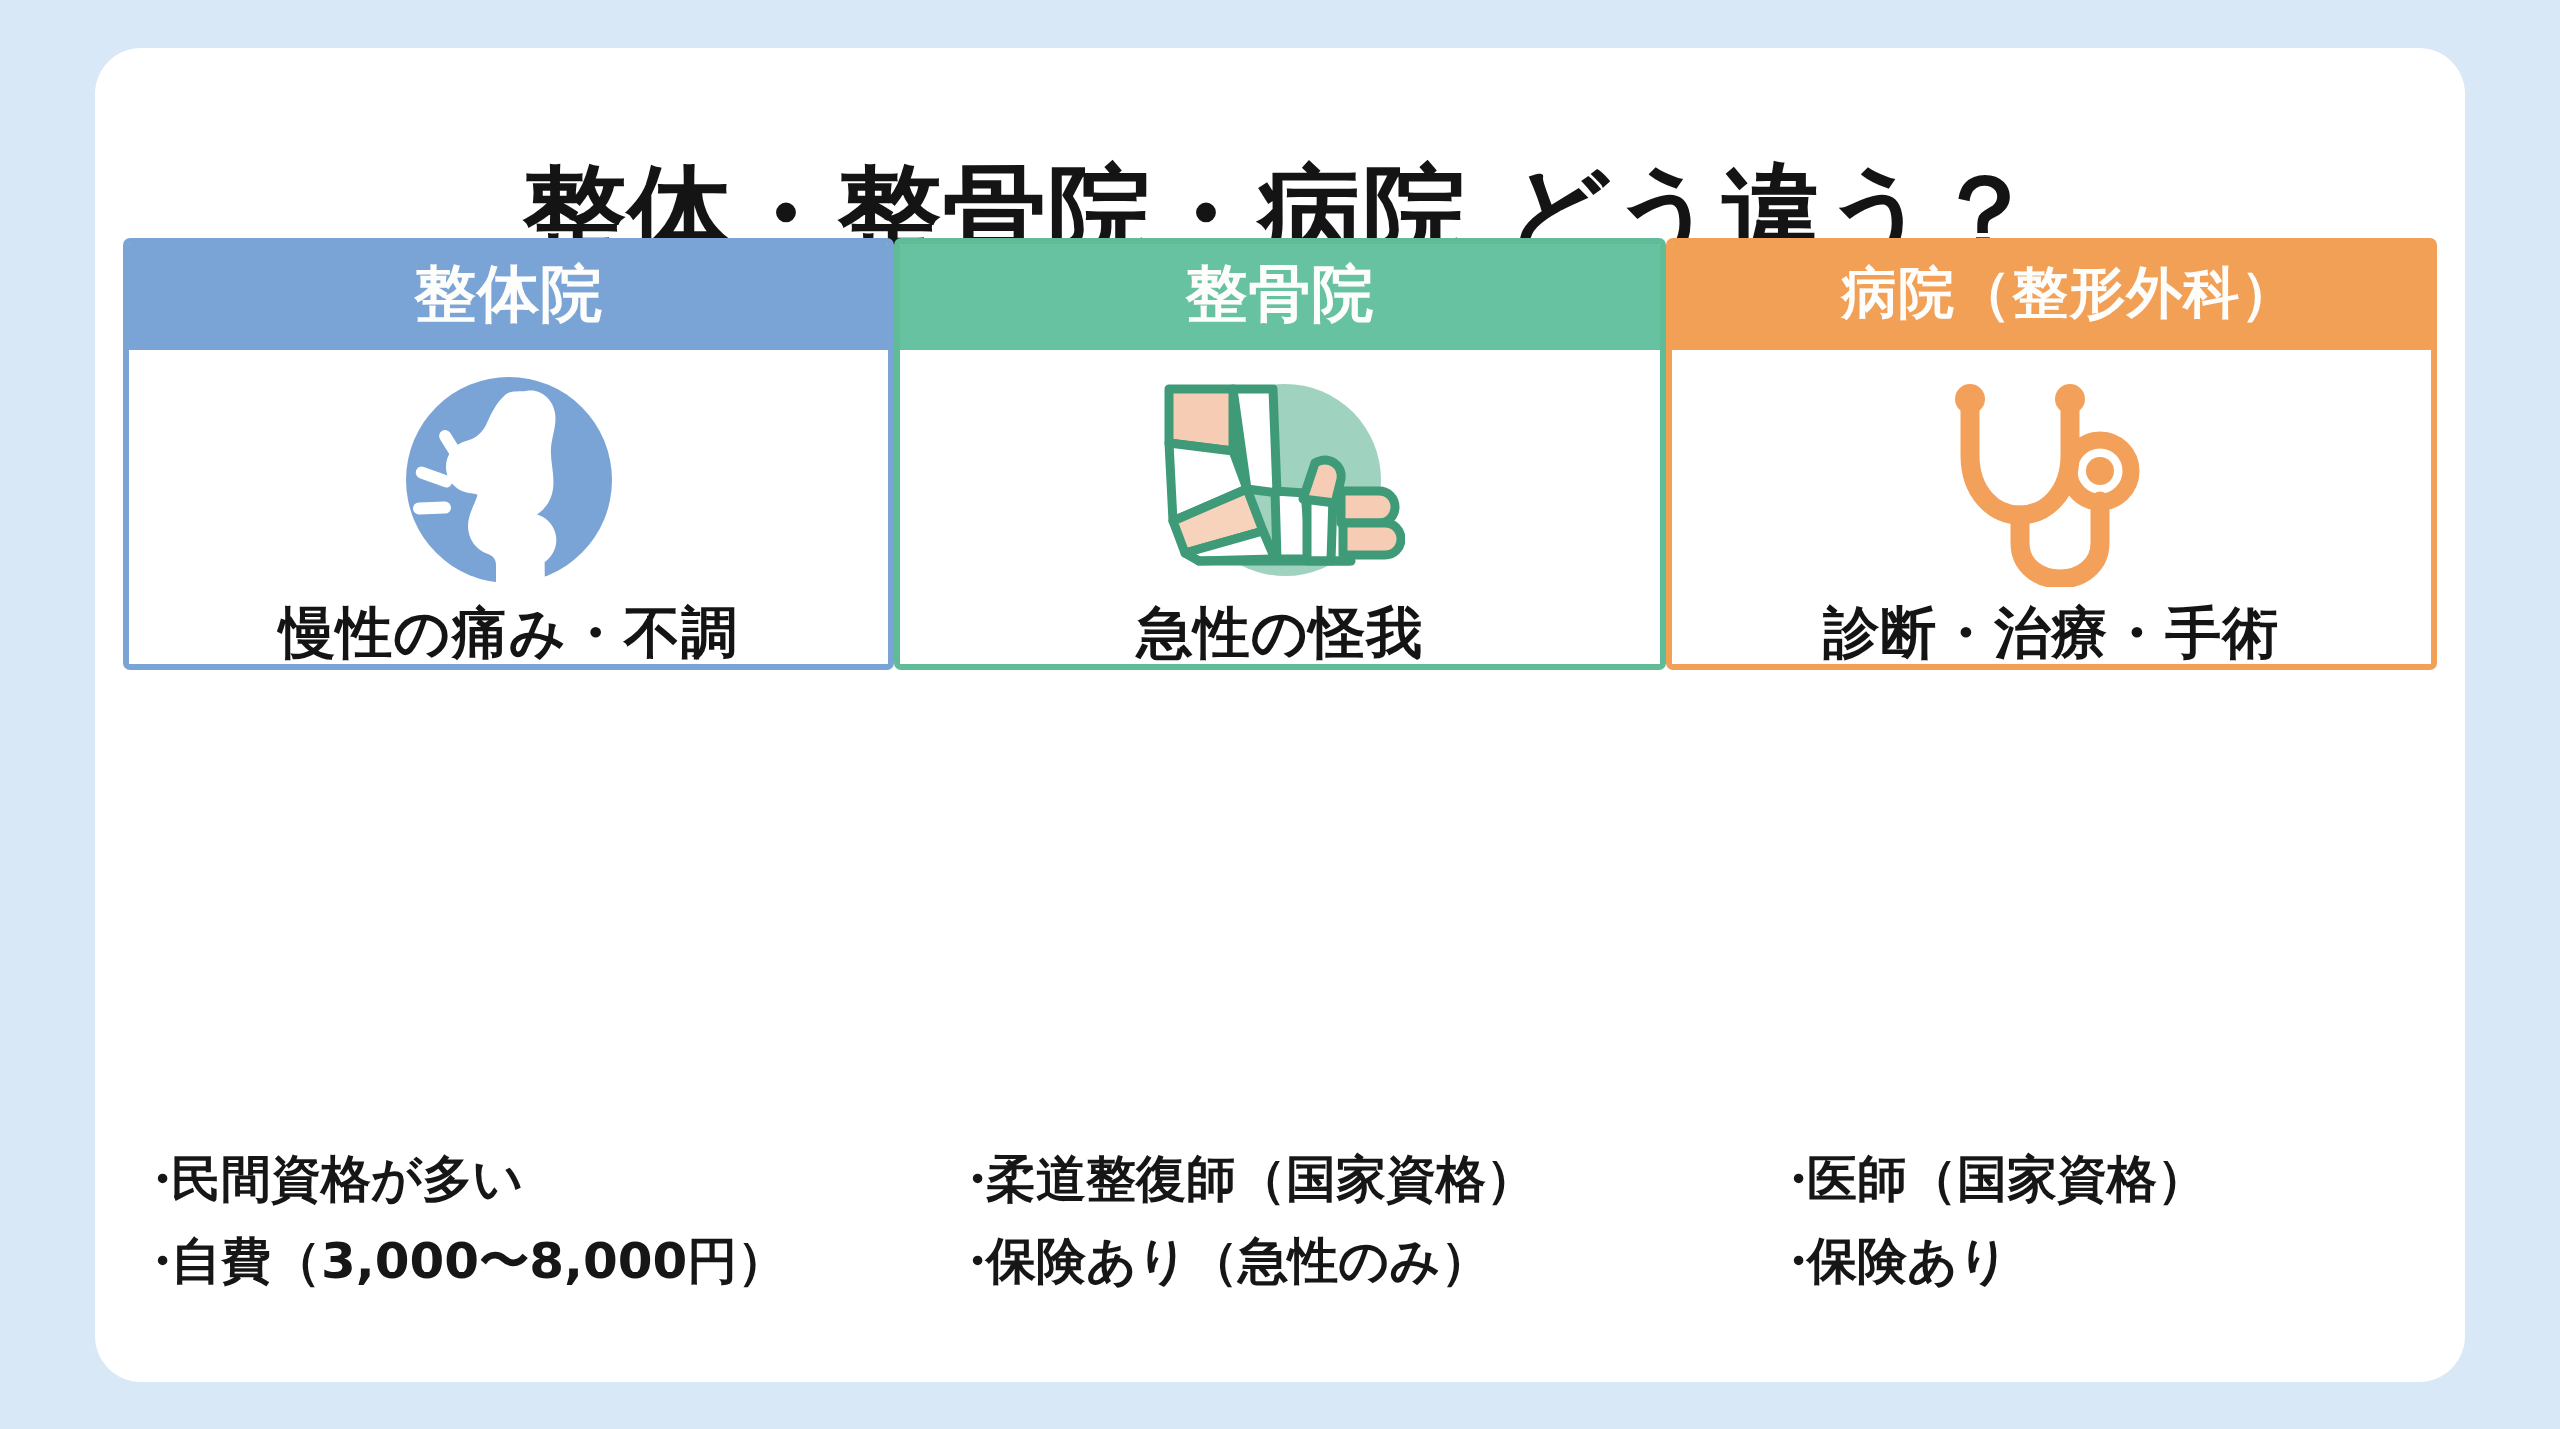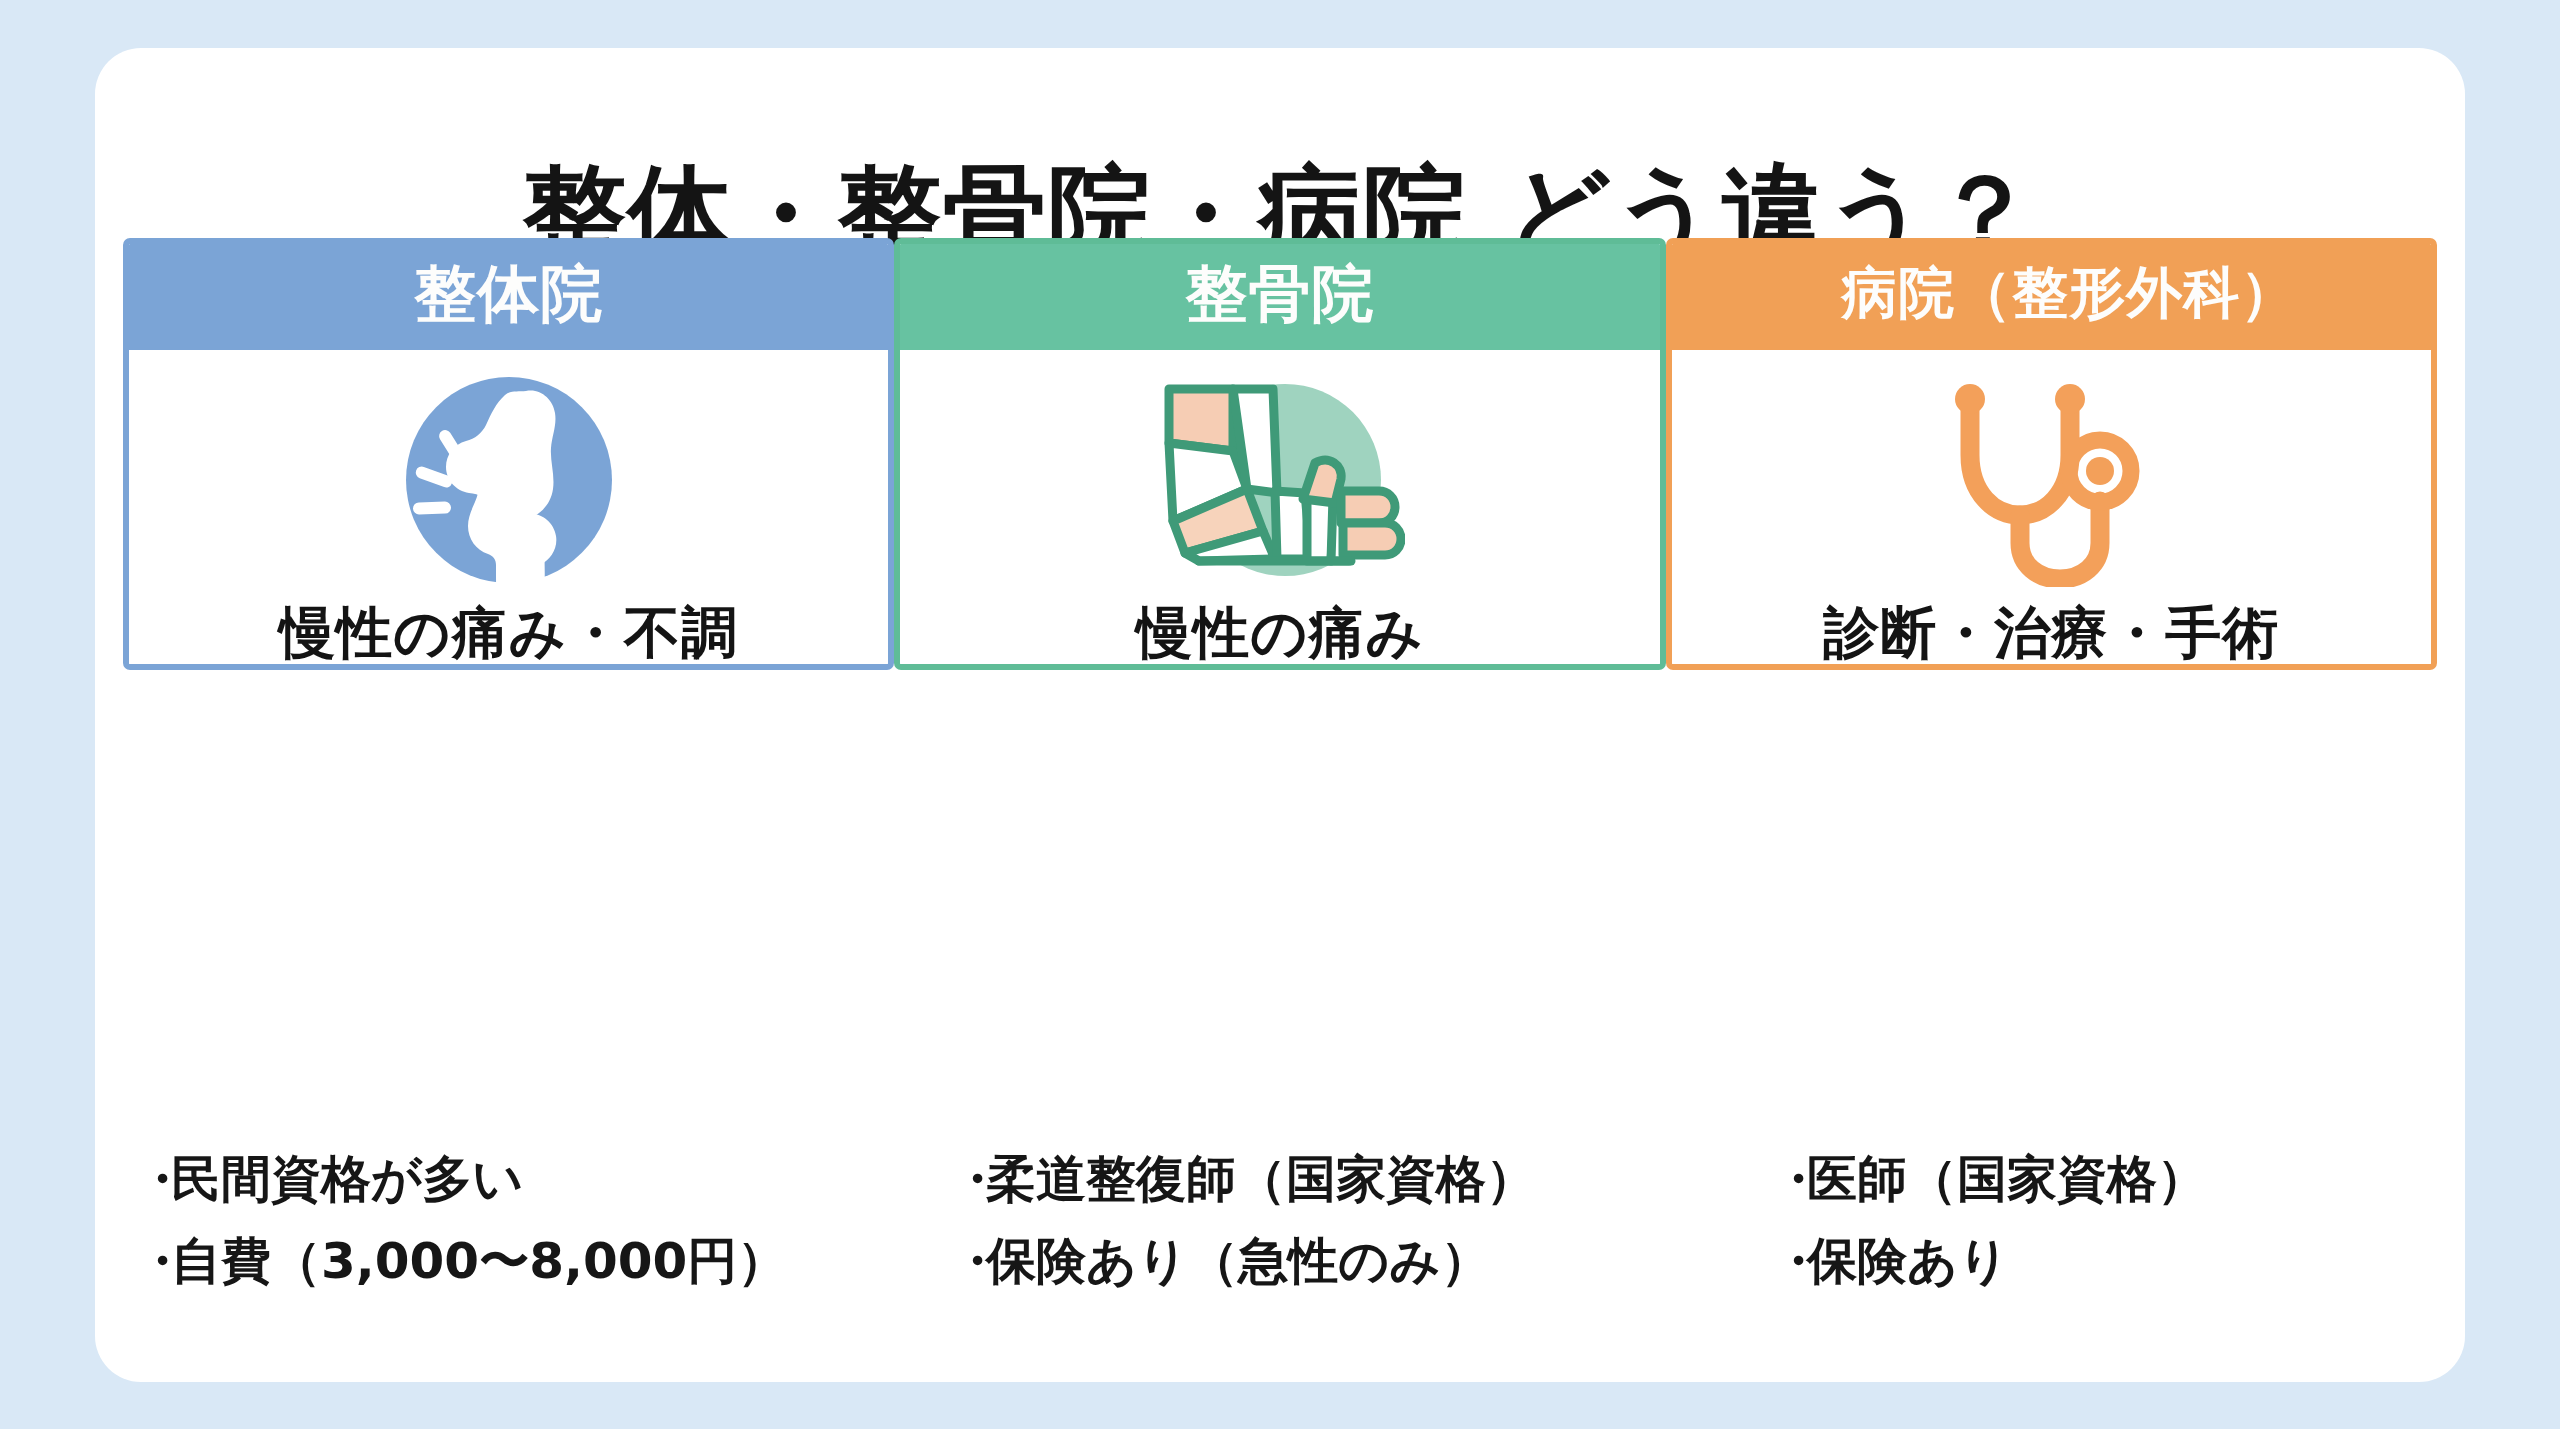--- a/index.html
+++ b/index.html
@@ -210,21 +210,21 @@
               <path d="M120 120 L150 122 L156 188 L122 188 Z" fill="#ffffff"></path>
               <path d="M152 124 L180 128 L176 190 L152 190 Z" fill="#ffffff"></path>
               <path d="M178 126 L196 130 L194 190 L176 190 Z" fill="#ffffff"></path>
               <path d="M160 92 c14 -8 28 2 26 16 l-6 24 l-32 -4 z" fill="#f6cdb4"></path>
               <path d="M186 120 l38 0 c9 0 16 7 16 16 c0 9 -7 16 -16 16 l-38 0 z" fill="#f6cdb4"></path>
               <path d="M188 152 l42 0 c9 0 16 7 16 16 c0 9 -7 16 -16 16 l-42 0 z" fill="#f6cdb4"></path>
               <path d="M44 190 L196 190"></path>
             </g>
           </svg>
         </div>
-        <div class="card-caption">慢性の痛み</div>
+        <div class="card-caption">急性の怪我</div>
       </div>
     </div>
 
     <div class="card orange">
       <div class="card-header">病院（整形外科）</div>
       <div class="card-body">
         <div class="icon-box">
           <svg width="218" height="214" viewBox="0 0 218 214" aria-hidden="true">
             <g fill="none" stroke="#f3a05a" stroke-width="19" stroke-linecap="round">
               <path d="M28 30 L28 82 C28 120 52 142 78 142 C104 142 128 120 128 82 L128 30"></path>

